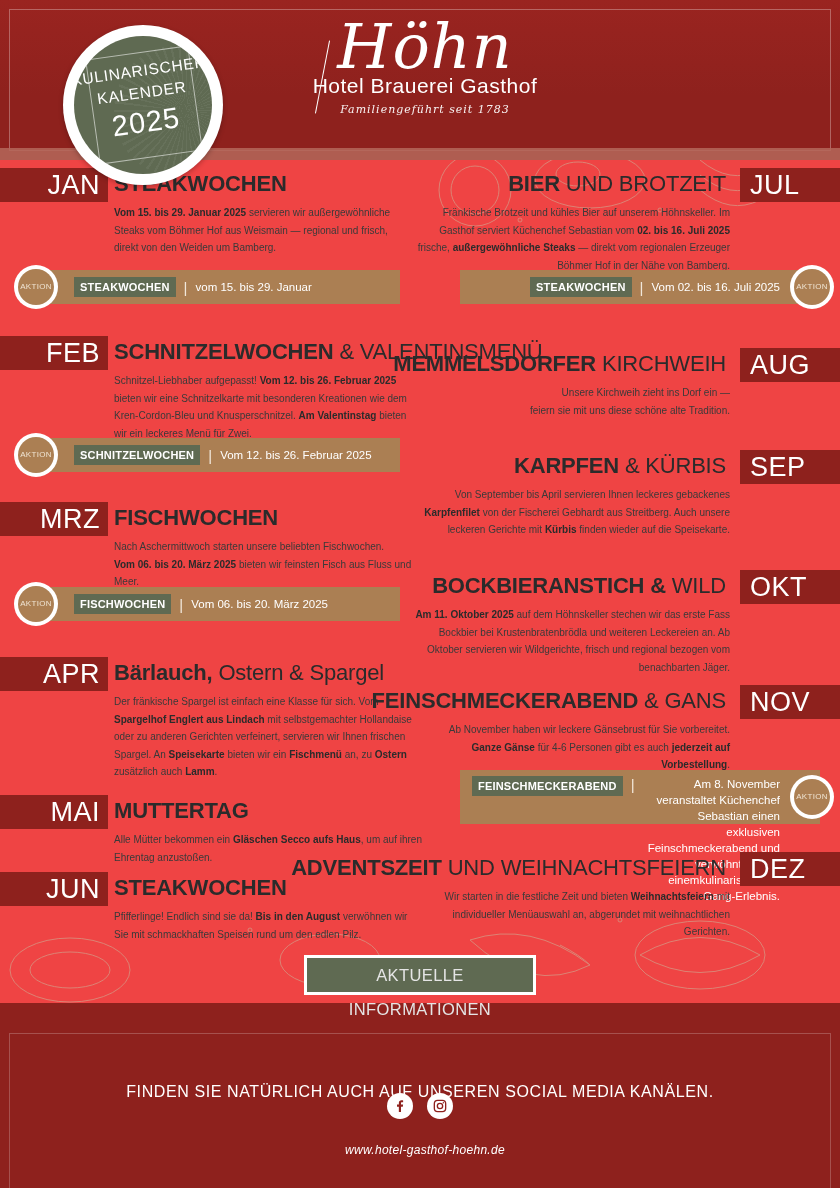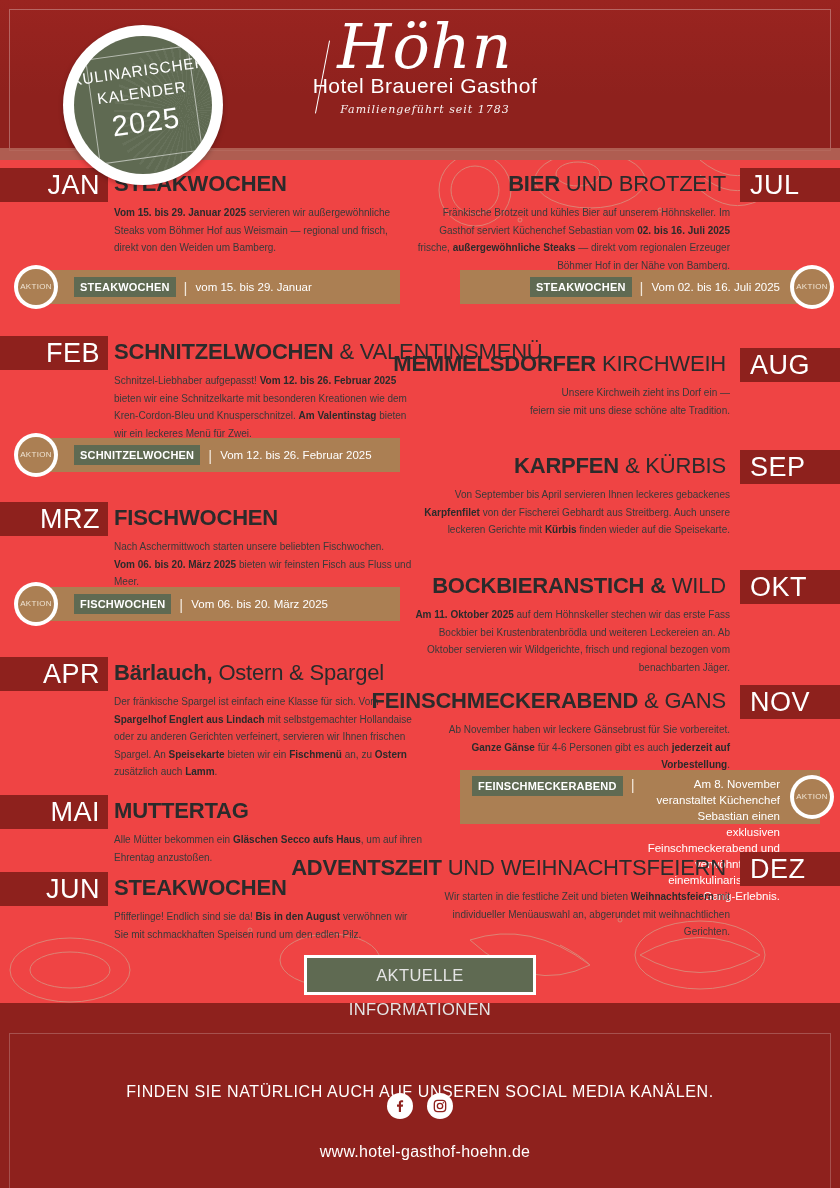--- a/index.html
+++ b/index.html
@@ -303,22 +303,23 @@
     border-radius: 50%;
     background: #fff;
     color: #8e211d;
     display: flex;
     align-items: center;
     justify-content: center;
   }
   .web {
     position: absolute;
     left: 10px; right: 0; top: 140px;
-    font-size: 16px;
+    font-size: 12px;
     letter-spacing: .3px;
+    font-style: italic;
   }
 </style>
 </head>
 <body>
 
 <div class="poster">
 
   <div class="header">
     <div class="header-inner-frame"></div>
 

